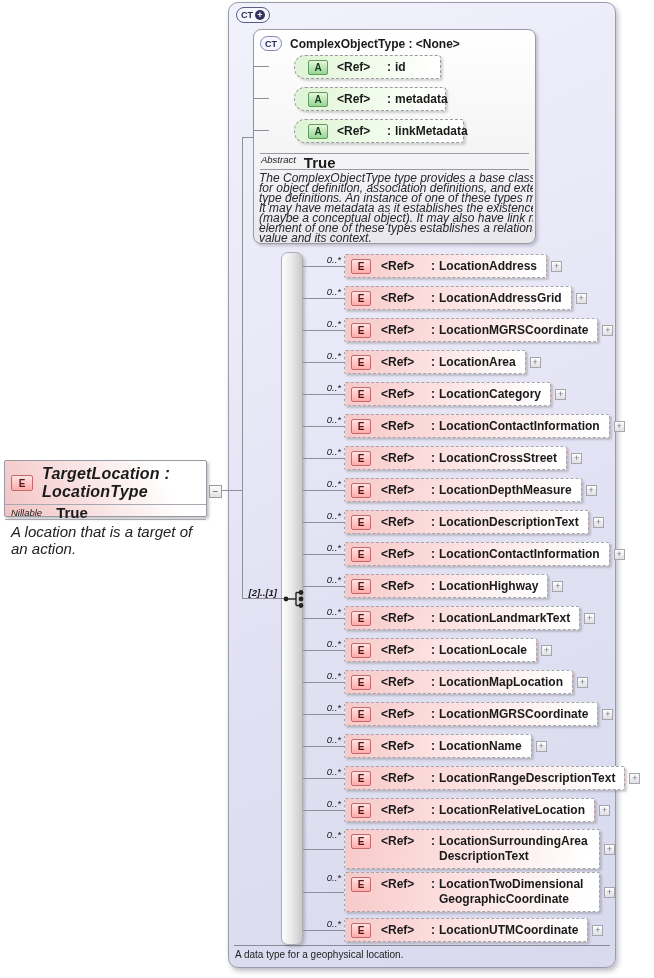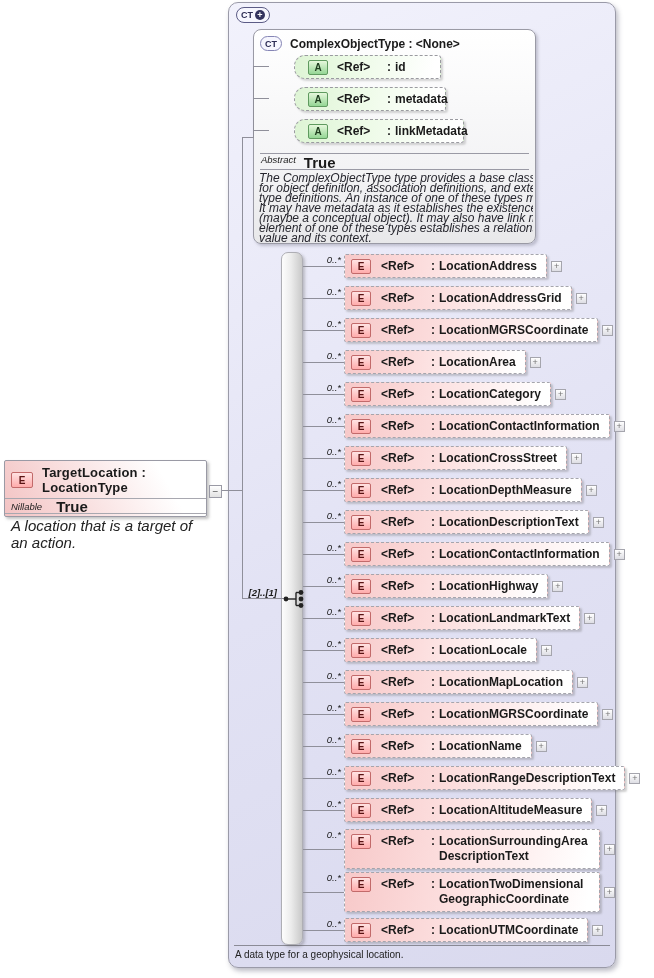--- a/index.html
+++ b/index.html
@@ -10,21 +10,21 @@
   
   .ln { position:absolute; background:#8f8f9a; z-index:4; }
   .ln.h { height:1px; } .ln.v { width:1px; }
 
   
   .tl-box { position:absolute; left:4px; top:460px; width:203px; height:57px;
     border:1px solid #9a9aa5; border-radius:2px;
     background:linear-gradient(60deg,#f3c3c3 0%, #ffffff 78%);
     box-shadow:2px 2px 3px rgba(80,80,80,.35); z-index:3; }
   .tl-head { display:flex; align-items:center; gap:9px; padding:4px 6px 3px 6px; }
-  .tl-title { font-size:13px; font-weight:bold; letter-spacing:.2px; }
+  .tl-title { font-size:16px; font-weight:bold; letter-spacing:.2px;font-style:italic; }
   .facet-row { display:flex; align-items:center; gap:14px; padding:2px 6px;
     border-top:1px solid #a8a8b0; border-bottom:1px solid #a8a8b0; height:16px; }
   .facet-label { font-style:italic; font-size:9.5px; }
   .facet-value { font-weight:bold; font-size:15px; }
   .tl-desc { font-style:italic; font-size:15px; padding:3px 6px; color:#222; }
 
   
   .toggle { position:absolute; width:13px; height:13px; border:1px solid #9a9aa5;
     background:linear-gradient(180deg,#ffffff,#e2e2e2); color:#555;
     font-size:10px; line-height:11px; text-align:center; z-index:5; }
@@ -409,21 +409,21 @@
       <div class="plus-btn">+</div>
     </div>
 
     <div class="el-row" style="top:795px;">
       <span class="card">0..*</span>
       <span class="conn"></span>
       <div class="el-box">
         <span class="e-icon">E</span>
         <span class="ref-lbl">&lt;Ref&gt;</span>
         <span class="colon">:</span>
-        <span class="nm">LocationAltitudeMeasure</span>
+        <span class="nm">LocationRelativeLocation</span>
       </div>
       <div class="plus-btn">+</div>
     </div>
 
     <div class="el-row tall" style="top:826px;">
       <span class="card">0..*</span>
       <span class="conn"></span>
       <div class="el-box">
         <span class="e-icon">E</span>
         <span class="ref-lbl">&lt;Ref&gt;</span>

